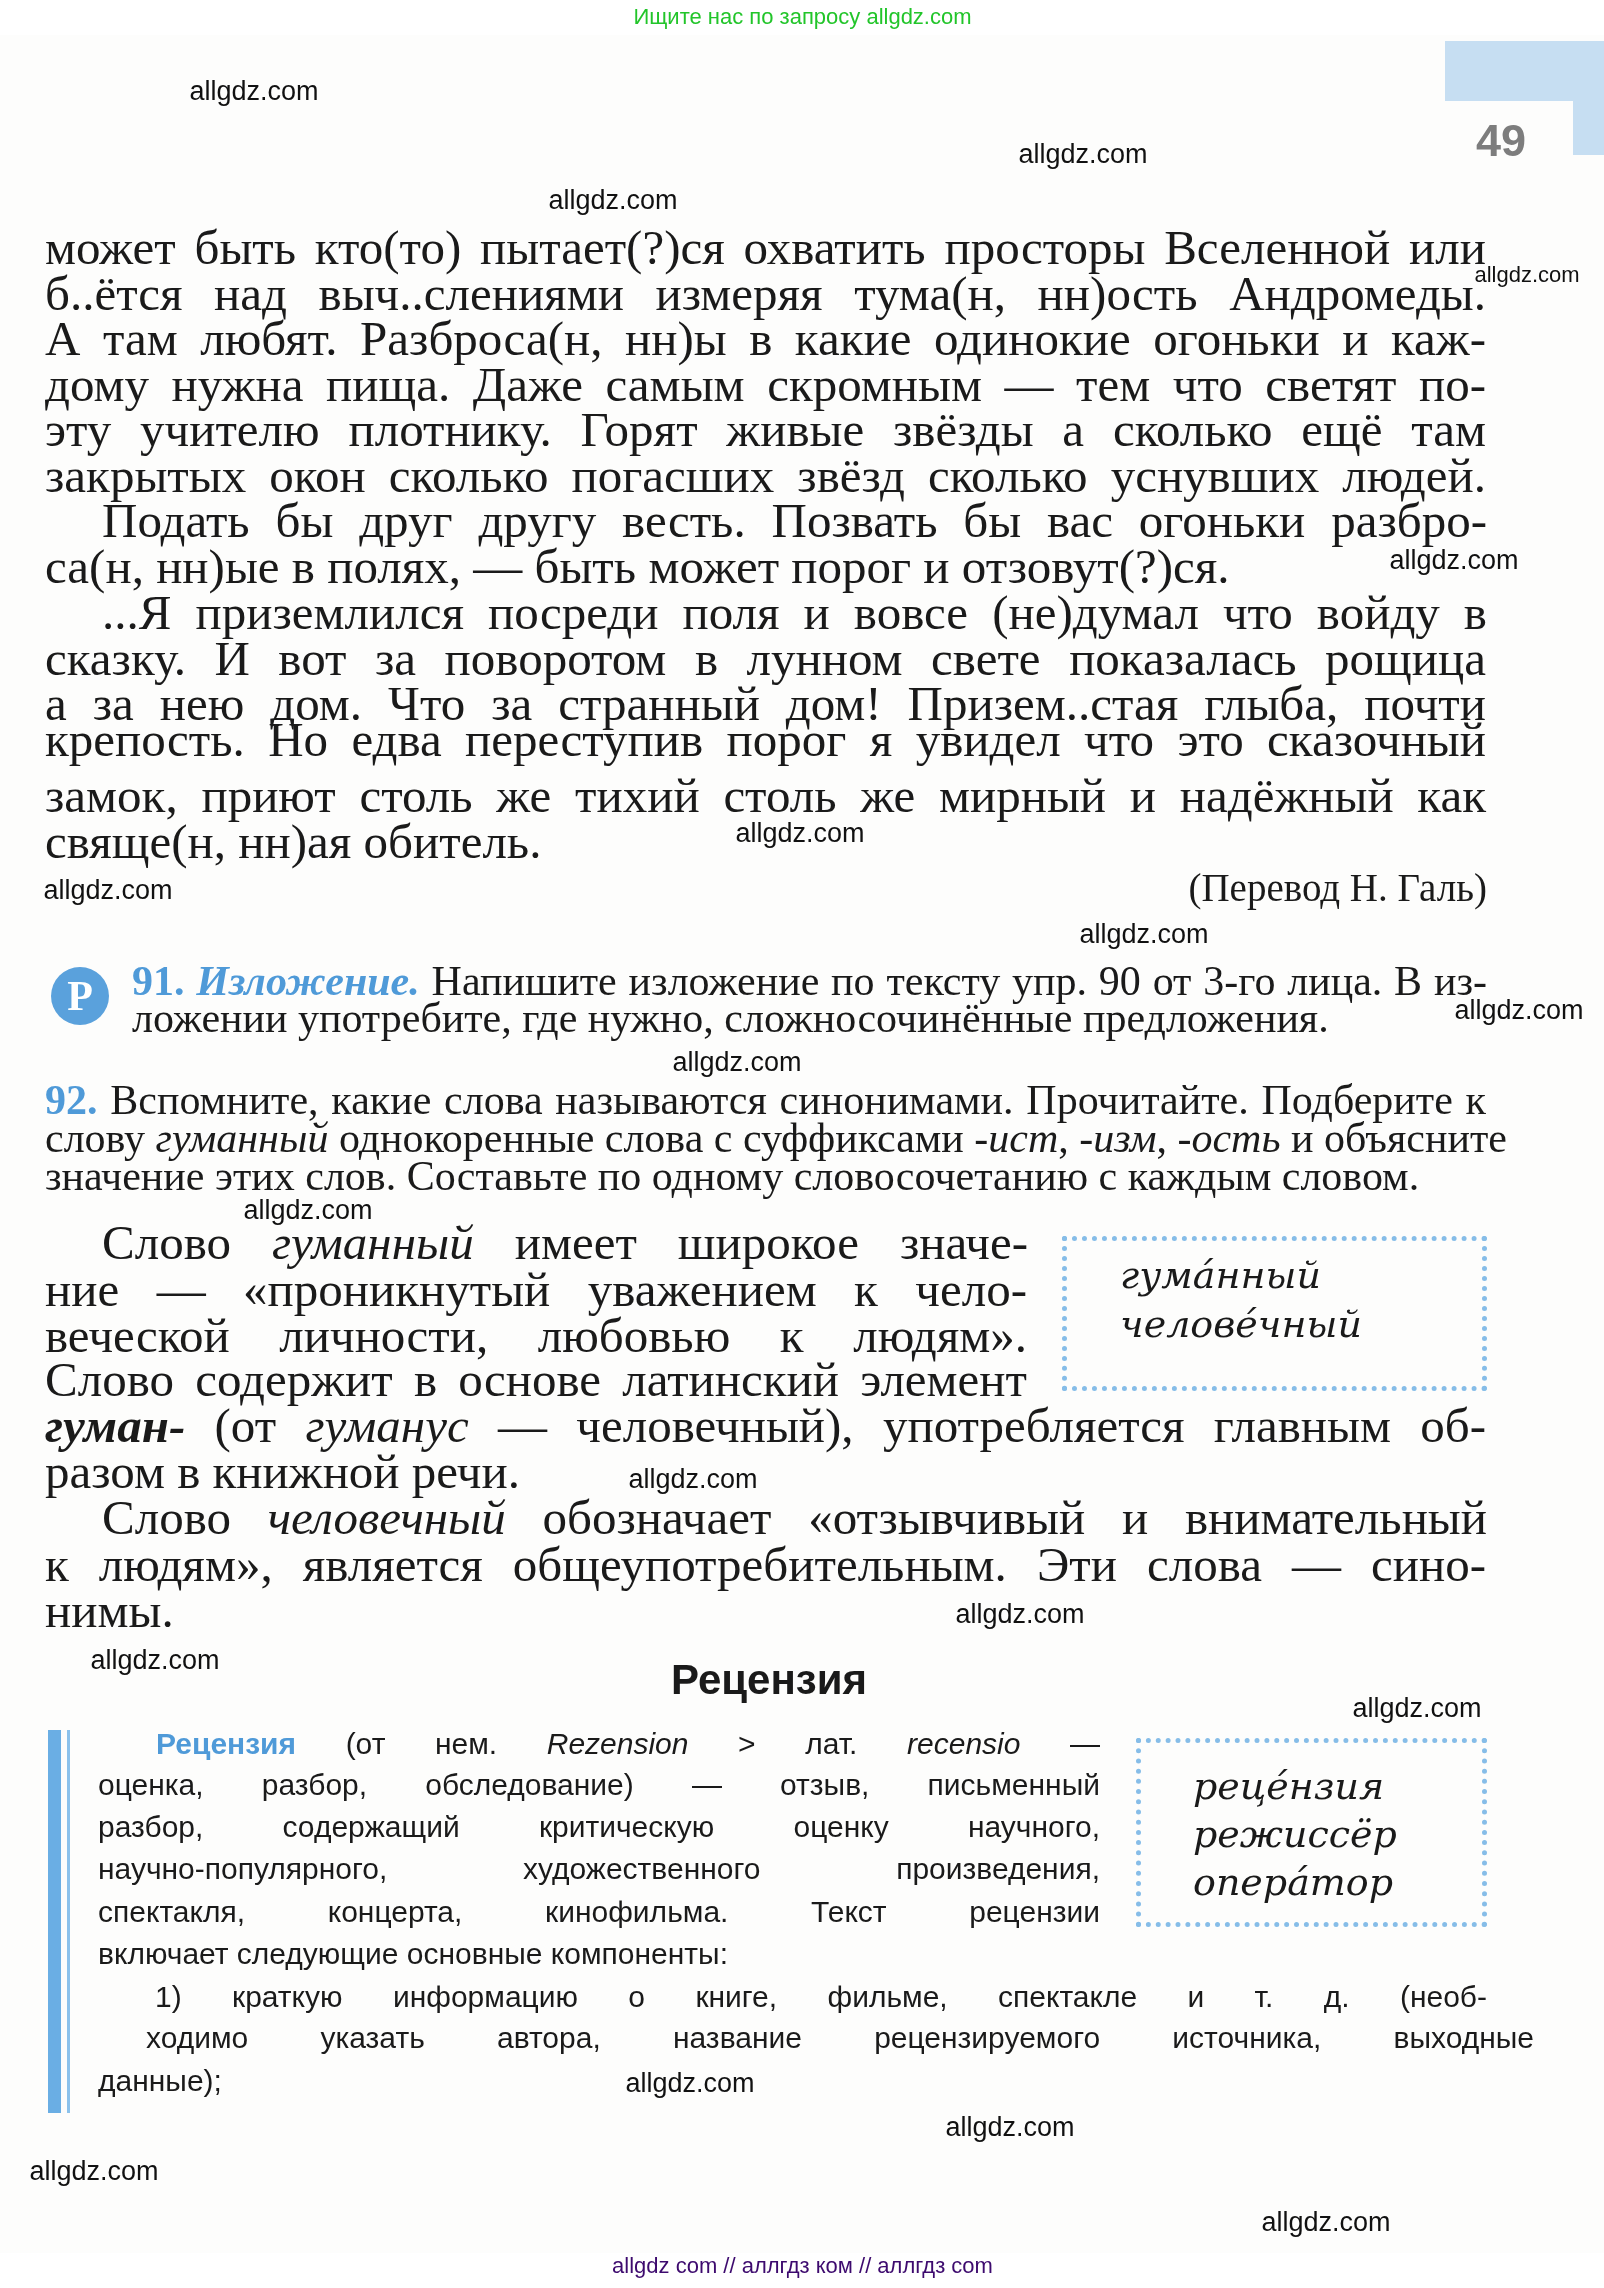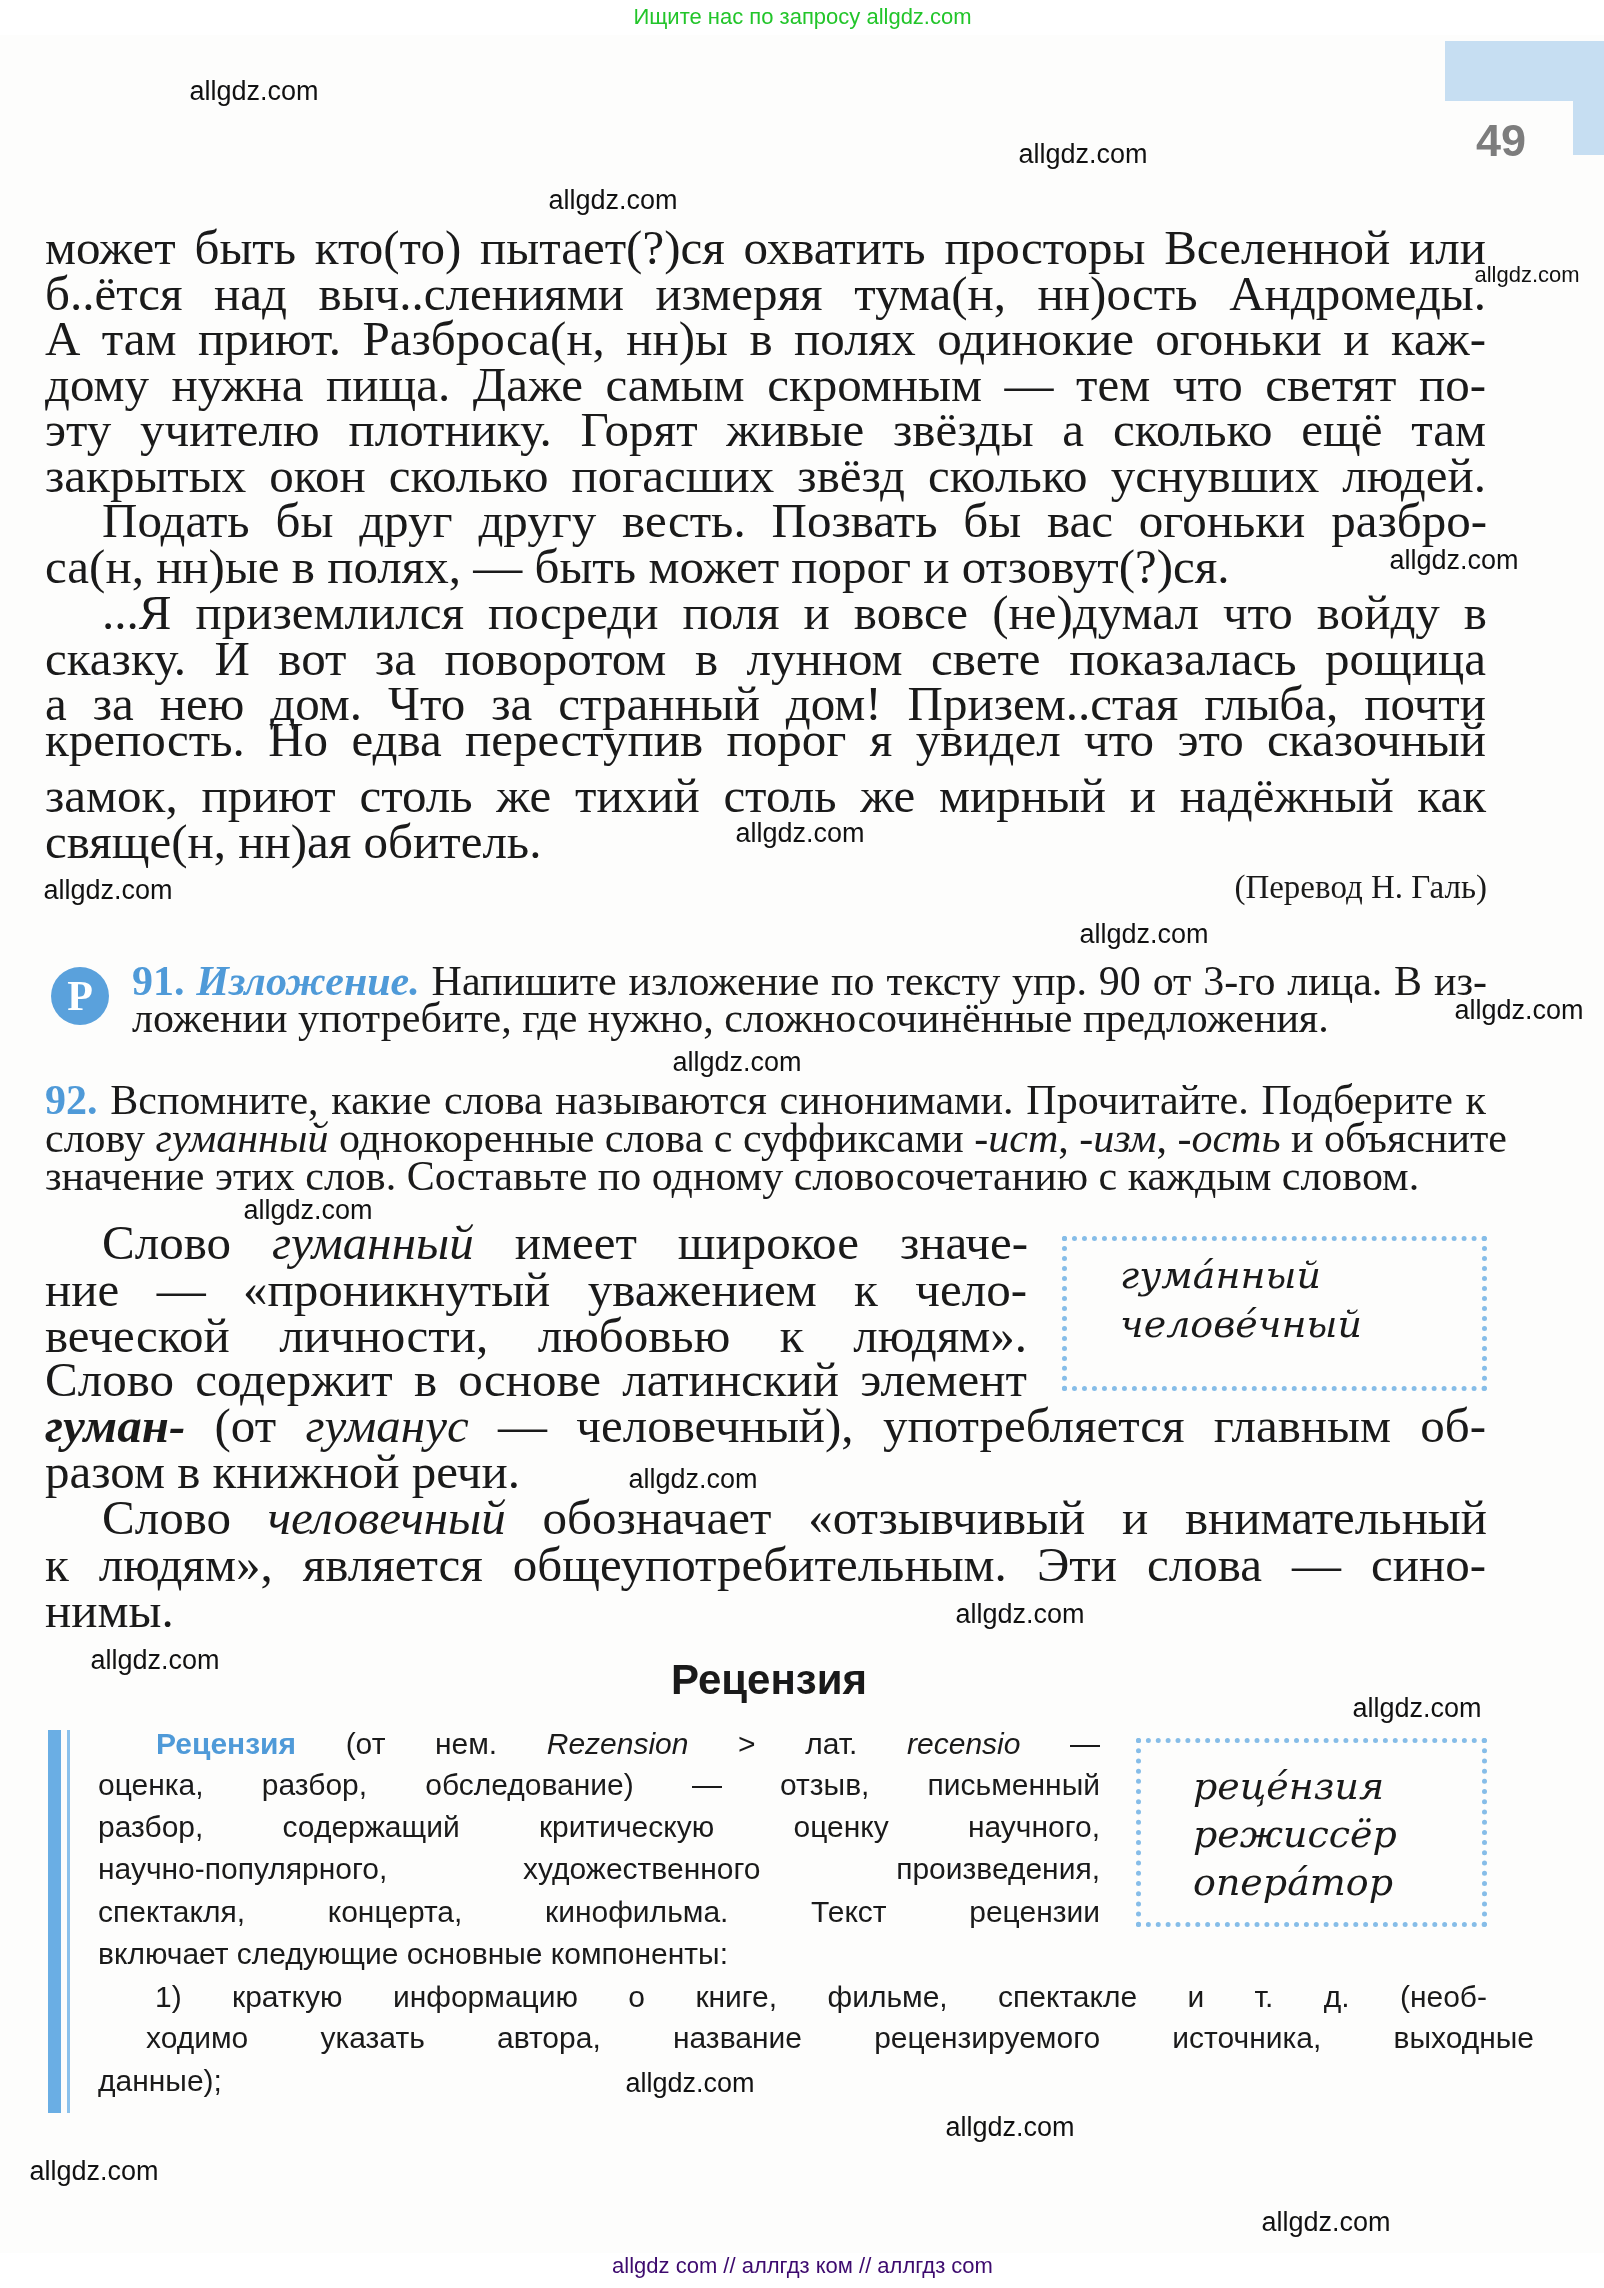--- a/index.html
+++ b/index.html
@@ -39,33 +39,33 @@
 
 <div class="page"></div>
 
 <div class="tab-wide"></div>
 <div class="tab-narrow"></div>
 <div class="page-num">49</div>
 
 <div>
   <div class="serif-line" style="top:225px">может быть кто(то) пытает(?)ся охватить просторы Вселенной или</div>
   <div class="serif-line" style="top:271px">б..ётся над выч..слениями измеряя тума(н, нн)ость Андромеды.</div>
-  <div class="serif-line" style="top:316px">А там приют. Разброса(н, нн)ы в полях одинокие огоньки и каж-</div>
+  <div class="serif-line" style="top:316px">А там любят. Разброса(н, нн)ы в какие одинокие огоньки и каж-</div>
   <div class="serif-line" style="top:362px">дому нужна пища. Даже самым скромным — тем что светят по-</div>
   <div class="serif-line" style="top:407px">эту учителю плотнику. Горят живые звёзды а сколько ещё там</div>
   <div class="serif-line" style="top:453px">закрытых окон сколько погасших звёзд сколько уснувших людей.</div>
   <div class="serif-line indent" style="top:498px">Подать бы друг другу весть. Позвать бы вас огоньки разбро-</div>
   <div class="serif-line last" style="top:544px">са(н, нн)ые в полях, — быть может порог и отзовут(?)ся.</div>
   <div class="serif-line indent" style="top:590px">...Я приземлился посреди поля и вовсе (не)думал что войду в</div>
   <div class="serif-line" style="top:636px">сказку. И вот за поворотом в лунном свете показалась рощица</div>
   <div class="serif-line" style="top:681px">а за нею дом. Что за странный дом! Призем..стая глыба, почти</div>
   <div class="serif-line" style="top:717px">крепость. Но едва переступив порог я увидел что это сказочный</div>
   <div class="serif-line" style="top:773px">замок, приют столь же тихий столь же мирный и надёжный как</div>
   <div class="serif-line last" style="top:819px">свяще(н, нн)ая обитель.</div>
-  <div class="abs" style="top:865px; right:118px; font-family:'Liberation Serif', serif; font-size:33px; color:#1a1a1a; line-height:45px;">(Перевод Н. Галь)</div>
+  <div class="abs" style="top:865px; right:118px; font-family:'Liberation Serif', serif; font-size:39px; color:#1a1a1a; line-height:45px;">(Перевод Н. Галь)</div>
 </div>
 
 <div class="p-icon">Р</div>
 <div class="sans-line" style="left:132px; width:1355px; top:962px;">
   <span class="ex-num">91.</span> <span class="ex-num" style="font-style:italic">Изложение.</span> <span>Напишите изложение по тексту упр. 90 от 3-го лица. В из-</span>
 </div>
 <div class="sans-line last" style="left:132px; width:1355px; top:999px;">ложении употребите, где нужно, сложносочинённые предложения.</div>
 
 <div class="sans-line" style="left:45px; width:1441px; top:1081px;">
   <span class="ex-num">92.</span> <span>Вспомните, какие слова называются синонимами. Прочитайте. Подберите к</span>

